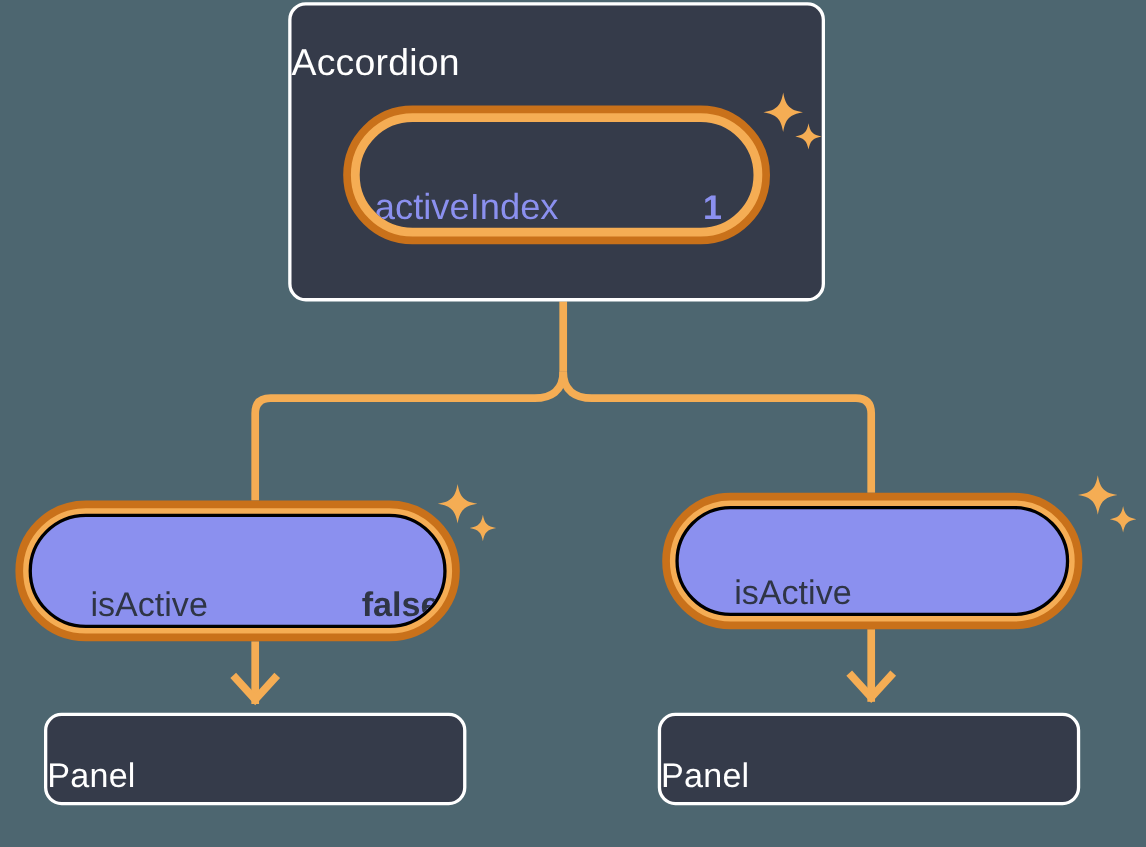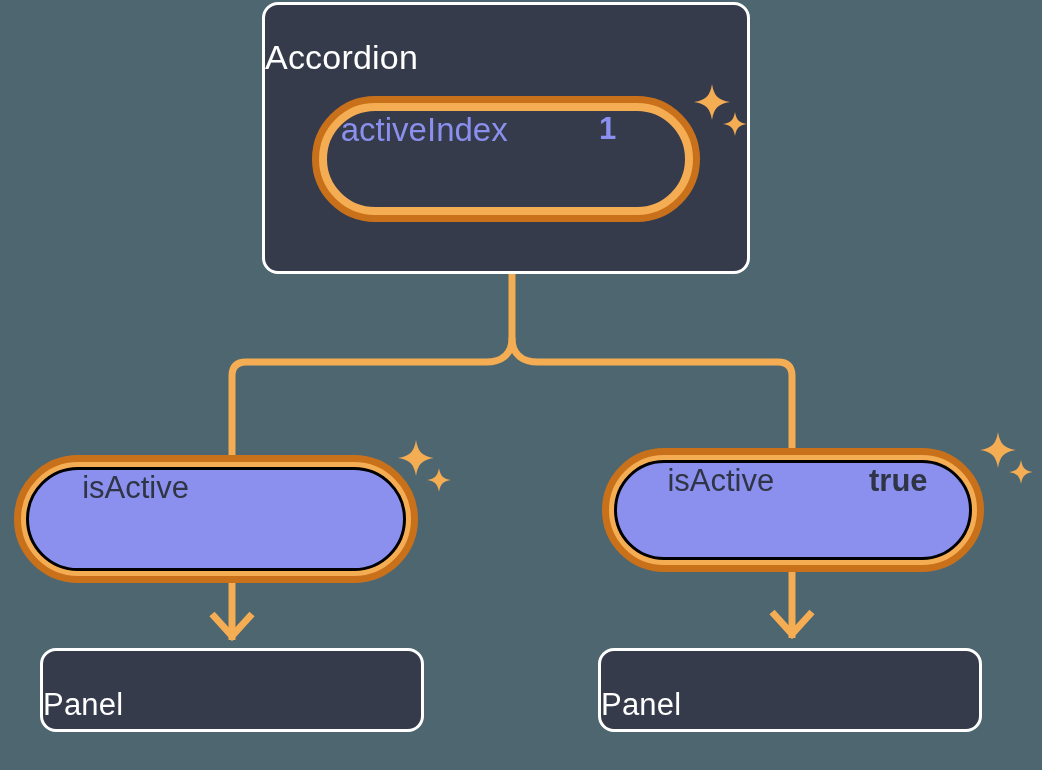--- a/index.html
+++ b/index.html
@@ -83,22 +83,23 @@
     padding: 5px;
     background: #f5ad54;
   }
   .pill {
     position: relative;
     height: 100%;
     width: 100%;
     box-sizing: border-box;
     border-radius: 999px;
     display: flex;
-    align-items: flex-start;
+    align-items: flex-end;
     overflow: hidden;
+    gap: 40px;
   }
   .pill-cell {
     display: flex;
     align-items: center;
     justify-content: center;
     white-space: nowrap;
     box-sizing: border-box;
   }
   .pill-key   { font-weight: 400; }
   .pill-value { font-weight: 700; }
@@ -219,37 +220,37 @@
 
   <svg class="sparkle-group" id="sparkles-accordion" width="64" height="64" viewBox="0 0 64 64">
     <path d="M22 2 C24 14, 28 18, 40 20 C28 22, 24 26, 22 38 C20 26, 16 22, 4 20 C16 18, 20 14, 22 2 Z" fill="#f5ad54"></path>
     <path d="M45 30 C46.4 38, 49 40.6, 57 42 C49 43.4, 46.4 46, 45 54 C43.6 46, 41 43.4, 33 42 C41 40.6, 43.6 38, 45 30 Z" fill="#f5ad54"></path>
   </svg>
 
   <div class="pill-wrap pill-purple" id="pill-isactive-left">
     <div class="pill">
       <div class="pill-cell pill-key">isActive</div>
       <div class="pill-divider"></div>
+      <div class="pill-cell pill-value">false</div>
     </div>
   </div>
 
   <svg class="sparkle-group" id="sparkles-left-pill" width="64" height="64" viewBox="0 0 64 64">
     <path d="M22 2 C24 14, 28 18, 40 20 C28 22, 24 26, 22 38 C20 26, 16 22, 4 20 C16 18, 20 14, 22 2 Z" fill="#f5ad54"></path>
     <path d="M45 30 C46.4 38, 49 40.6, 57 42 C49 43.4, 46.4 46, 45 54 C43.6 46, 41 43.4, 33 42 C41 40.6, 43.6 38, 45 30 Z" fill="#f5ad54"></path>
   </svg>
 
   <div class="node-box panel-box" id="panel-left">
     <div class="node-title">Panel</div>
   </div>
 
   <div class="pill-wrap pill-purple" id="pill-isactive-right">
     <div class="pill">
       <div class="pill-cell pill-key">isActive</div>
       <div class="pill-divider"></div>
-      <div class="pill-cell pill-value">true</div>
     </div>
   </div>
 
   <svg class="sparkle-group" id="sparkles-right-pill" width="64" height="64" viewBox="0 0 64 64">
     <path d="M22 2 C24 14, 28 18, 40 20 C28 22, 24 26, 22 38 C20 26, 16 22, 4 20 C16 18, 20 14, 22 2 Z" fill="#f5ad54"></path>
     <path d="M45 30 C46.4 38, 49 40.6, 57 42 C49 43.4, 46.4 46, 45 54 C43.6 46, 41 43.4, 33 42 C41 40.6, 43.6 38, 45 30 Z" fill="#f5ad54"></path>
   </svg>
 
   <div class="node-box panel-box" id="panel-right">
     <div class="node-title">Panel</div>

